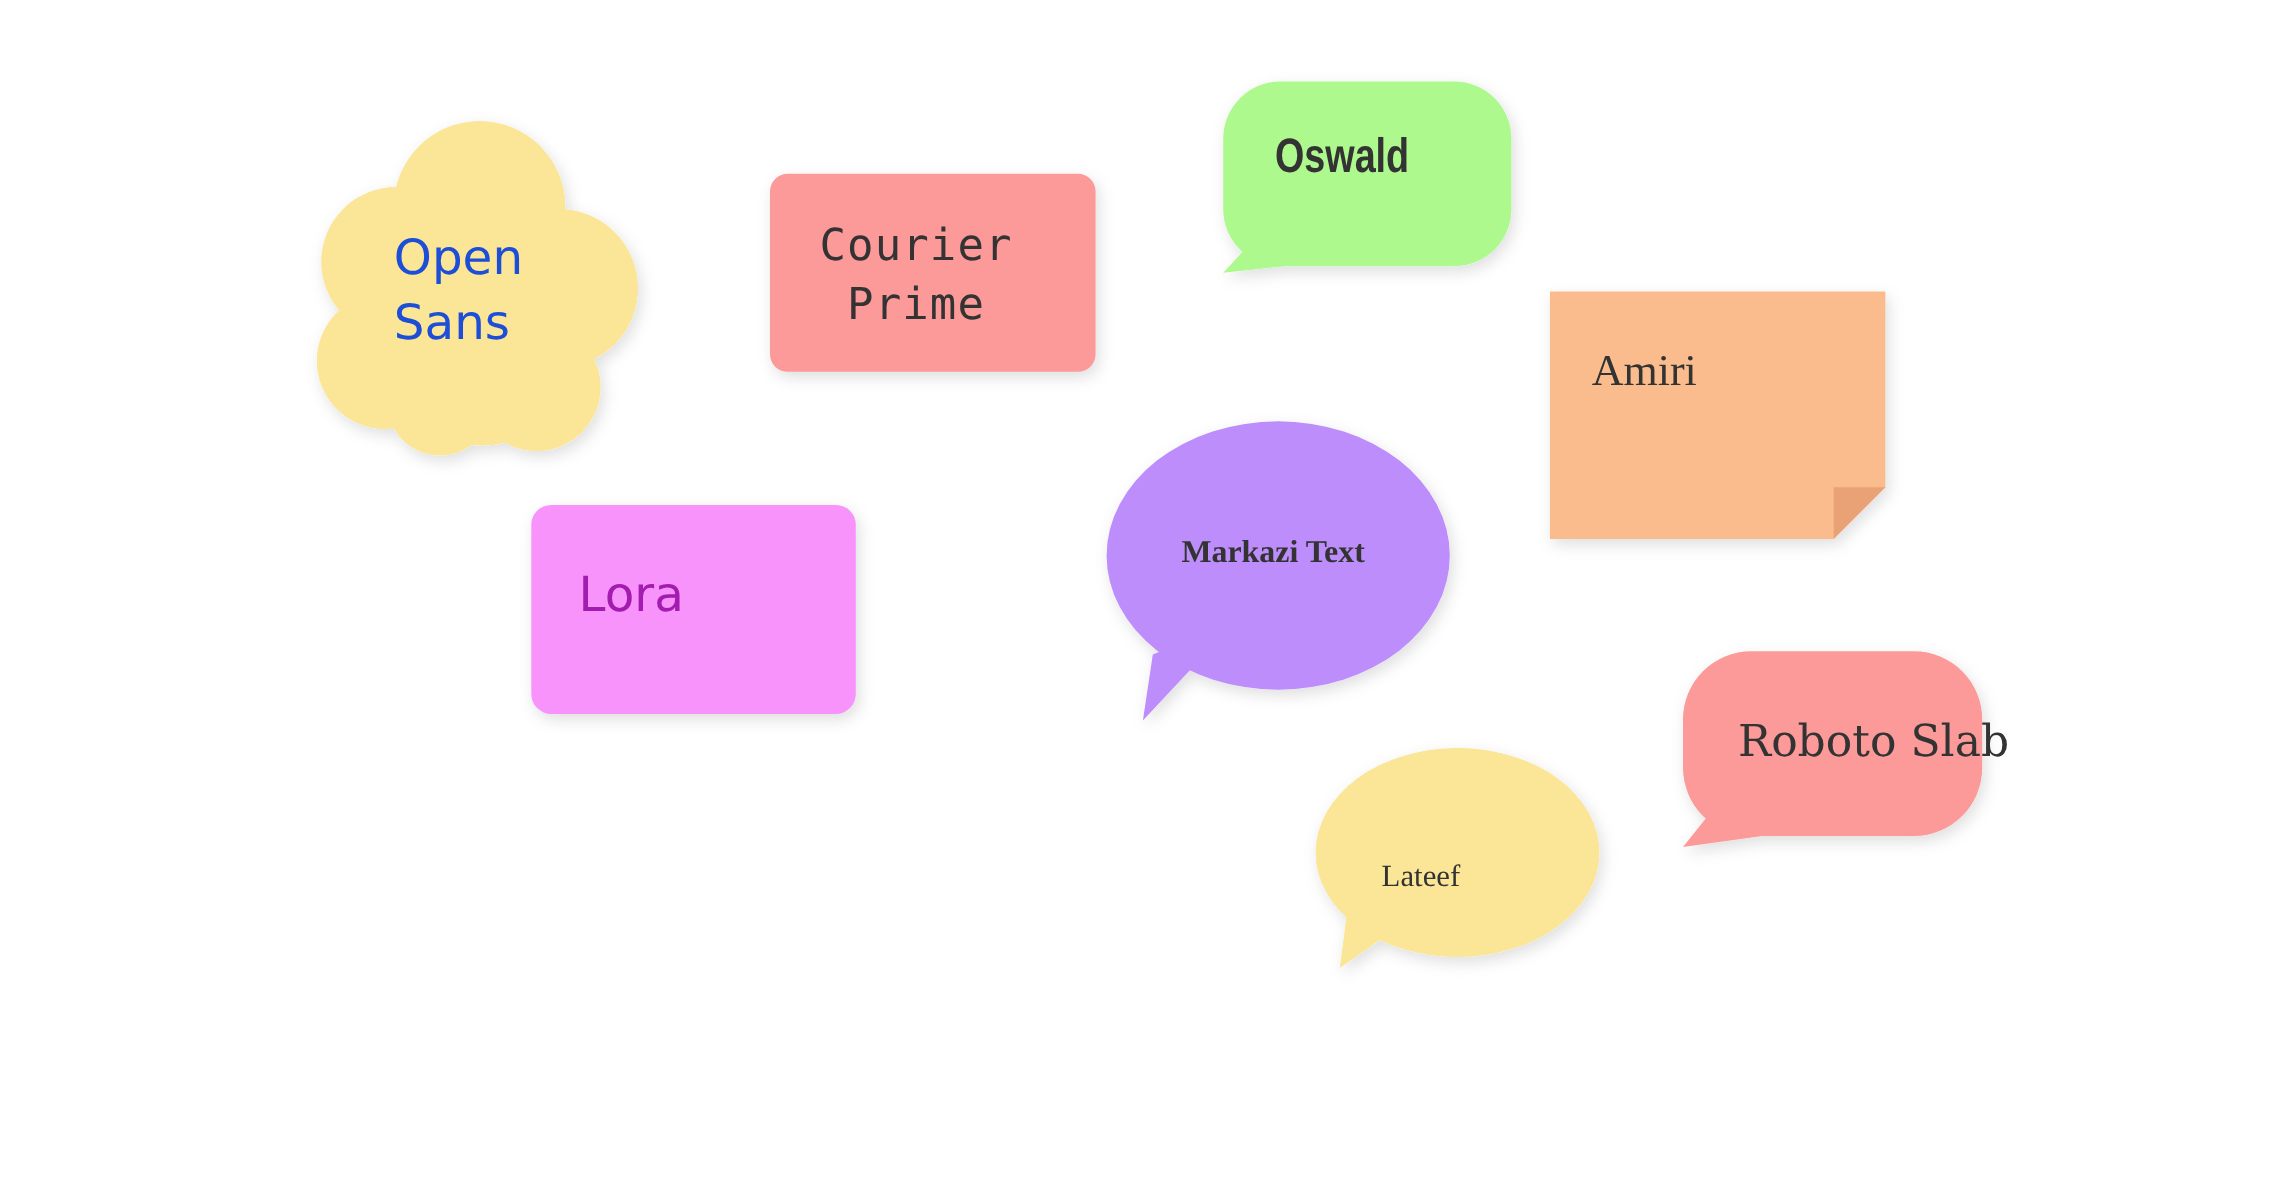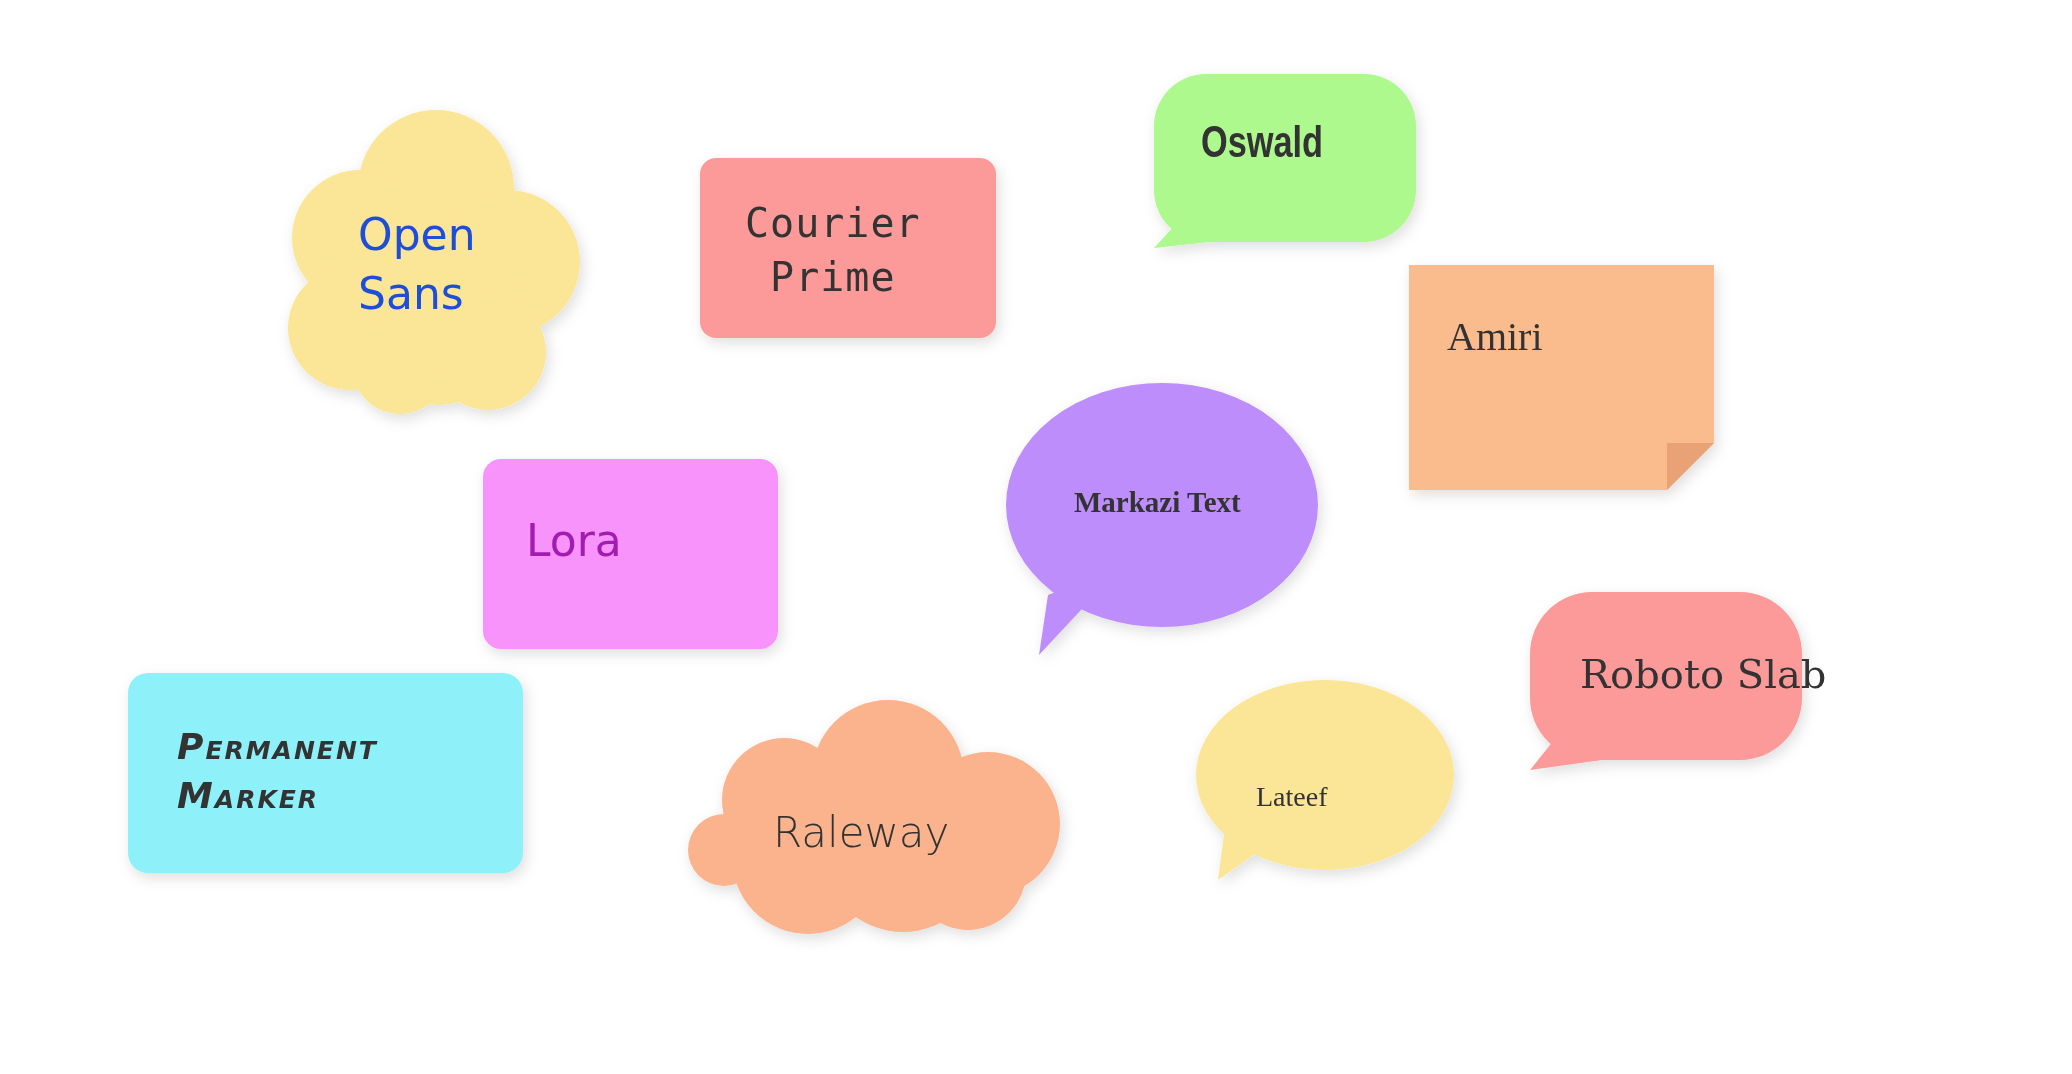--- a/index.html
+++ b/index.html
@@ -39,21 +39,21 @@
   #sp-open-sans      { left: 288px;  top: 110px; }
   #sp-open-sans .label  { left: 70px;  top: 95px;  font-size: 44px; color: #1d4ed8;
                           font-family: "DejaVu Sans", sans-serif; }
 
   
   #sp-courier-prime  { left: 700px;  top: 158px; }
   #sp-courier-prime .label { left: 45px; top: 38px; font-size: 40px;
                           font-family: "DejaVu Sans Mono", monospace; letter-spacing: 1px; text-align: center; }
 
   
-  #sp-oswald         { left: 1112px; top: 74px; margin-left: 42px; }
+  #sp-oswald         { left: 1112px; top: 74px; }
   #sp-oswald .label  { left: 47px;  top: 38px;  font-size: 44px; font-weight: bold;
                           font-family: "Liberation Sans Narrow", "Liberation Sans", sans-serif;
                           transform: scaleX(0.78); transform-origin: left center; }
 
   
   #sp-amiri          { left: 1409px; top: 265px; }
   #sp-amiri .label   { left: 38px;  top: 45px;  font-size: 40px;
                           font-family: "Liberation Serif", serif; }
 
   
@@ -176,52 +176,21 @@
         </filter>
       </defs>
       <g filter="url(#sh6)" fill="#BD8DFB">
         <path d="M 52 208 L 76 226 L 33 272 L 42 212 Z"></path>
         <ellipse cx="156" cy="122" rx="156" ry="122"></ellipse>
       </g>
     </svg>
     <div class="label">Markazi Text</div>
   </div>
 
-  <div class="specimen" id="sp-permanent">
-    <svg width="395" height="200" viewBox="0 0 395 200">
-      <defs>
-        <filter id="sh7" x="-30%" y="-30%" width="170%" height="170%">
-          <feDropShadow dx="3" dy="5" stdDeviation="7" flood-color="#000000" flood-opacity="0.13"></feDropShadow>
-        </filter>
-      </defs>
-      <rect x="0" y="0" width="395" height="200" rx="20" ry="20" fill="#8EF1FA" filter="url(#sh7)"></rect>
-    </svg>
-    <div class="label">Permanent
-Marker</div>
-  </div>
-
-  <div class="specimen" id="sp-raleway">
-    <svg width="380" height="235" viewBox="0 0 380 235">
-      <defs>
-        <filter id="sh8" x="-30%" y="-30%" width="170%" height="170%">
-          <feDropShadow dx="3" dy="5" stdDeviation="7" flood-color="#000000" flood-opacity="0.13"></feDropShadow>
-        </filter>
-      </defs>
-      <g filter="url(#sh8)" fill="#FBB38D">
-        <circle cx="200" cy="76" r="76"></circle>
-        <circle cx="96" cy="100" r="62"></circle>
-        <circle cx="300" cy="124" r="72"></circle>
-        <circle cx="36" cy="150" r="36"></circle>
-        <circle cx="120" cy="158" r="76"></circle>
-        <circle cx="215" cy="150" r="82"></circle>
-        <circle cx="280" cy="172" r="58"></circle>
-      </g>
-    </svg>
-    <div class="label">Raleway</div>
-  </div>
+
 
   <div class="specimen" id="sp-lateef">
     <svg width="260" height="210" viewBox="0 0 260 210">
       <defs>
         <filter id="sh9" x="-30%" y="-30%" width="170%" height="170%">
           <feDropShadow dx="3" dy="5" stdDeviation="7" flood-color="#000000" flood-opacity="0.13"></feDropShadow>
         </filter>
       </defs>
       <g filter="url(#sh9)" fill="#FBE596">
         <path d="M 36 150 L 62 172 L 22 200 L 28 154 Z"></path>

